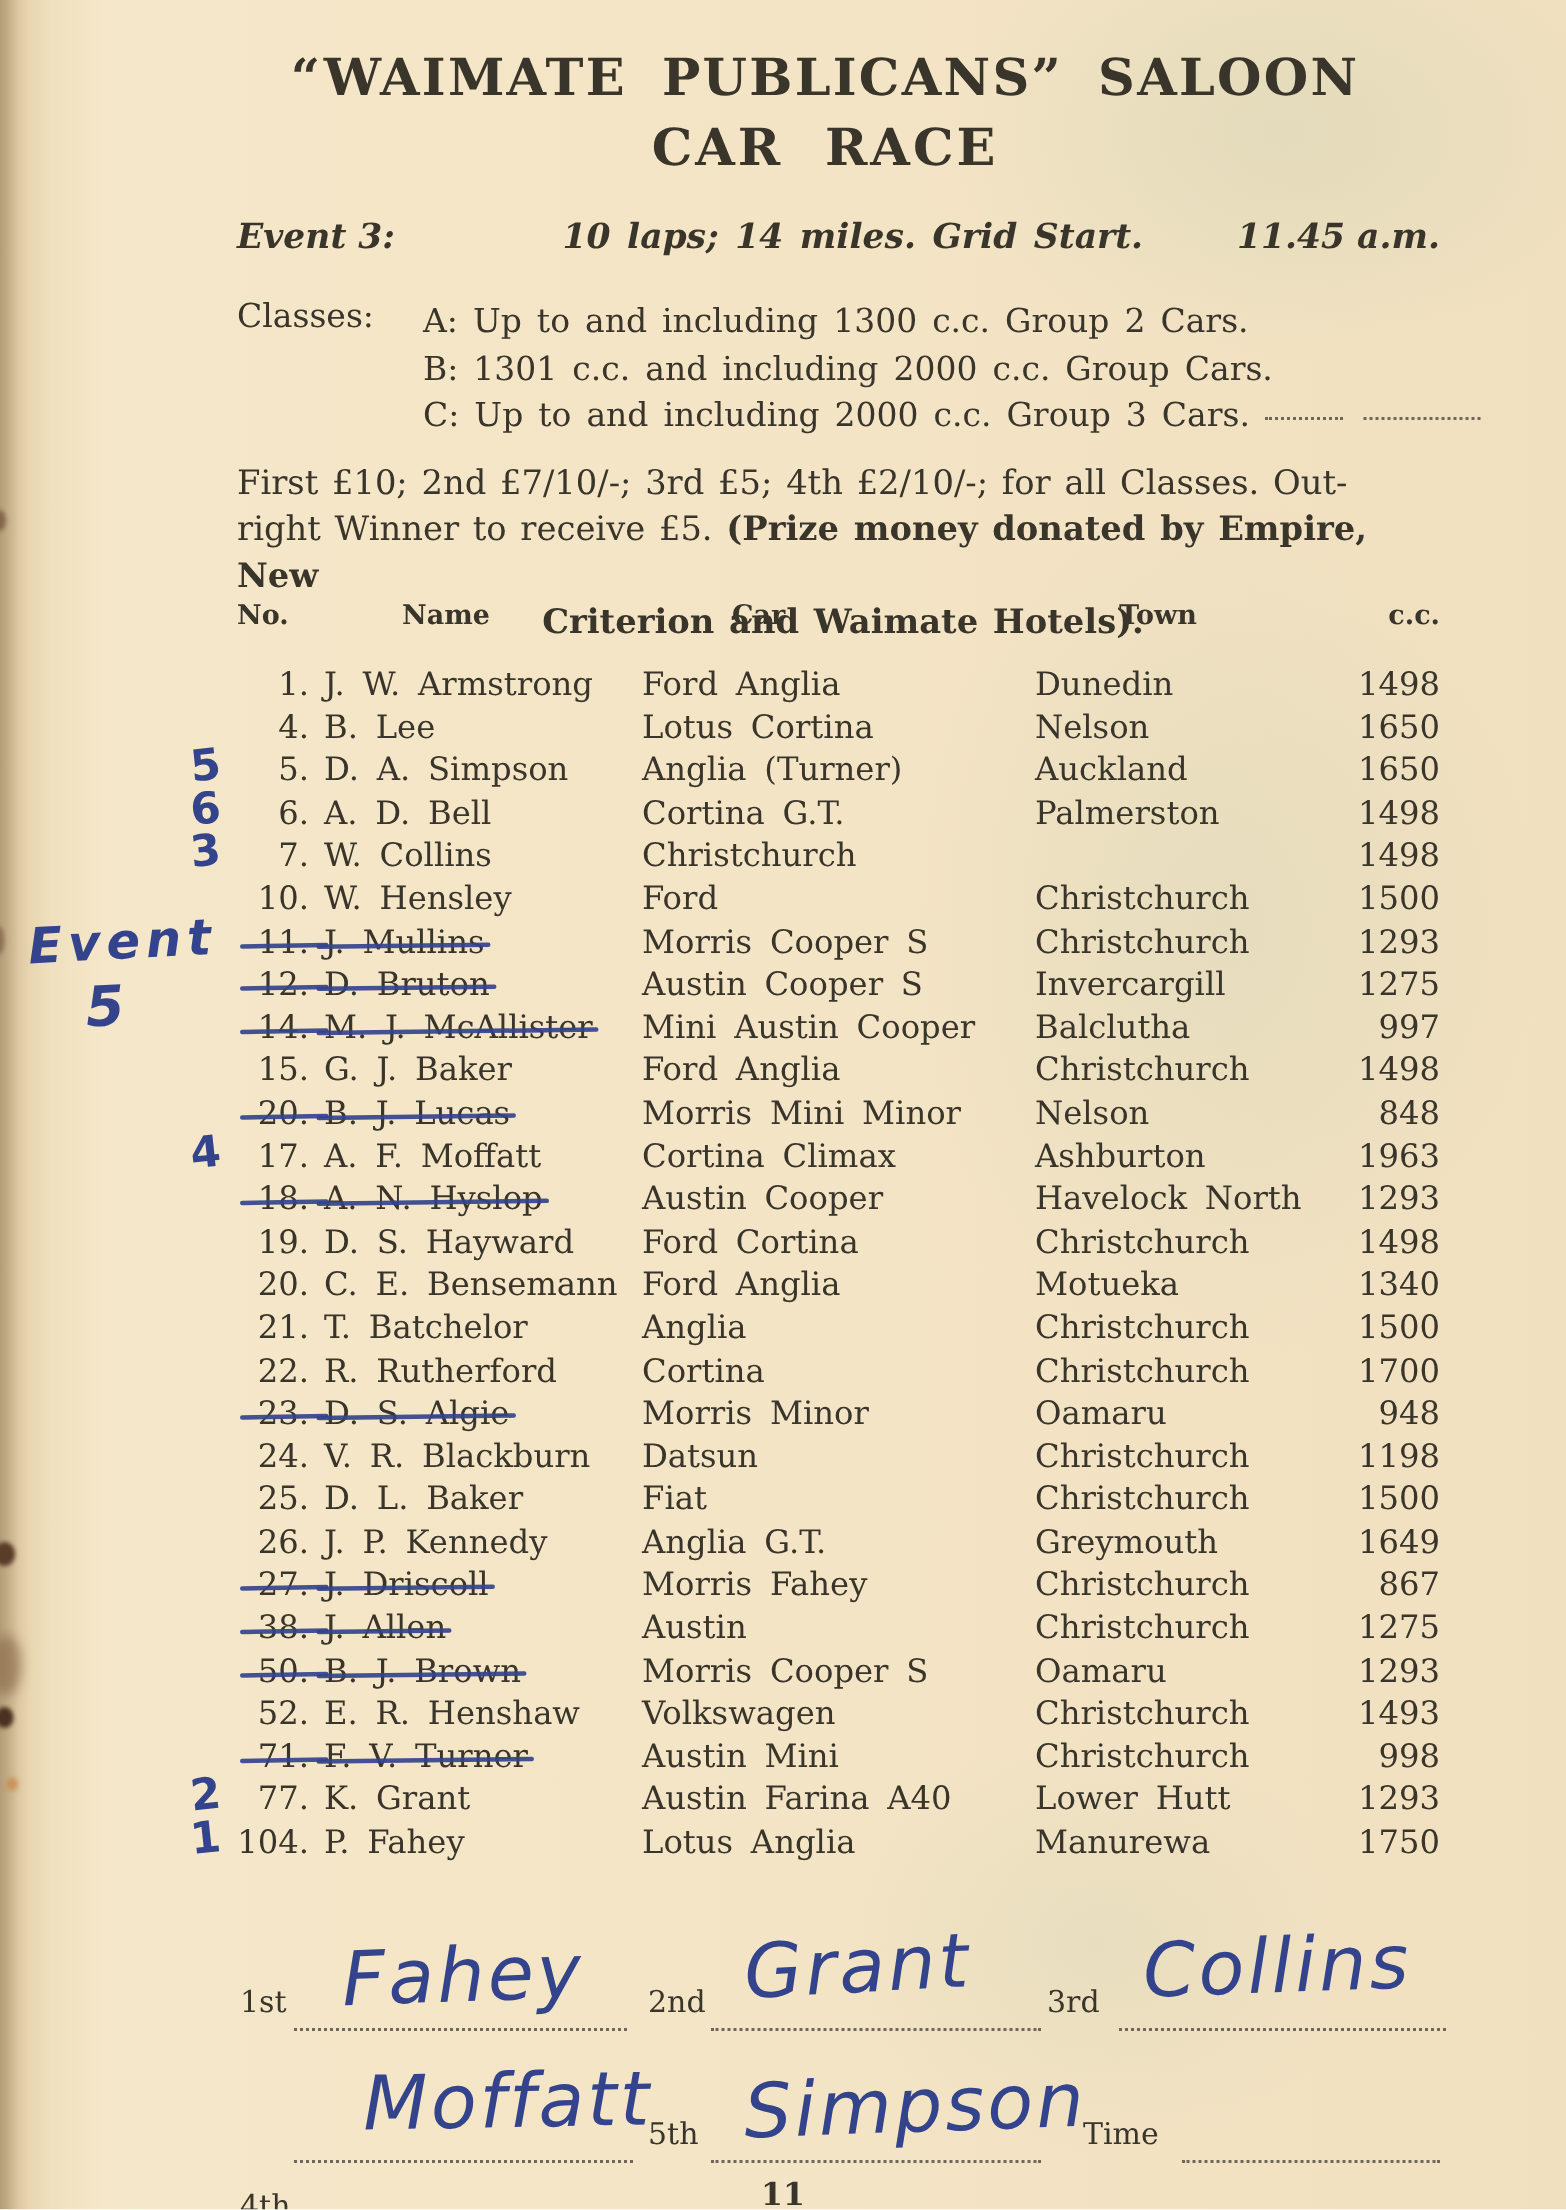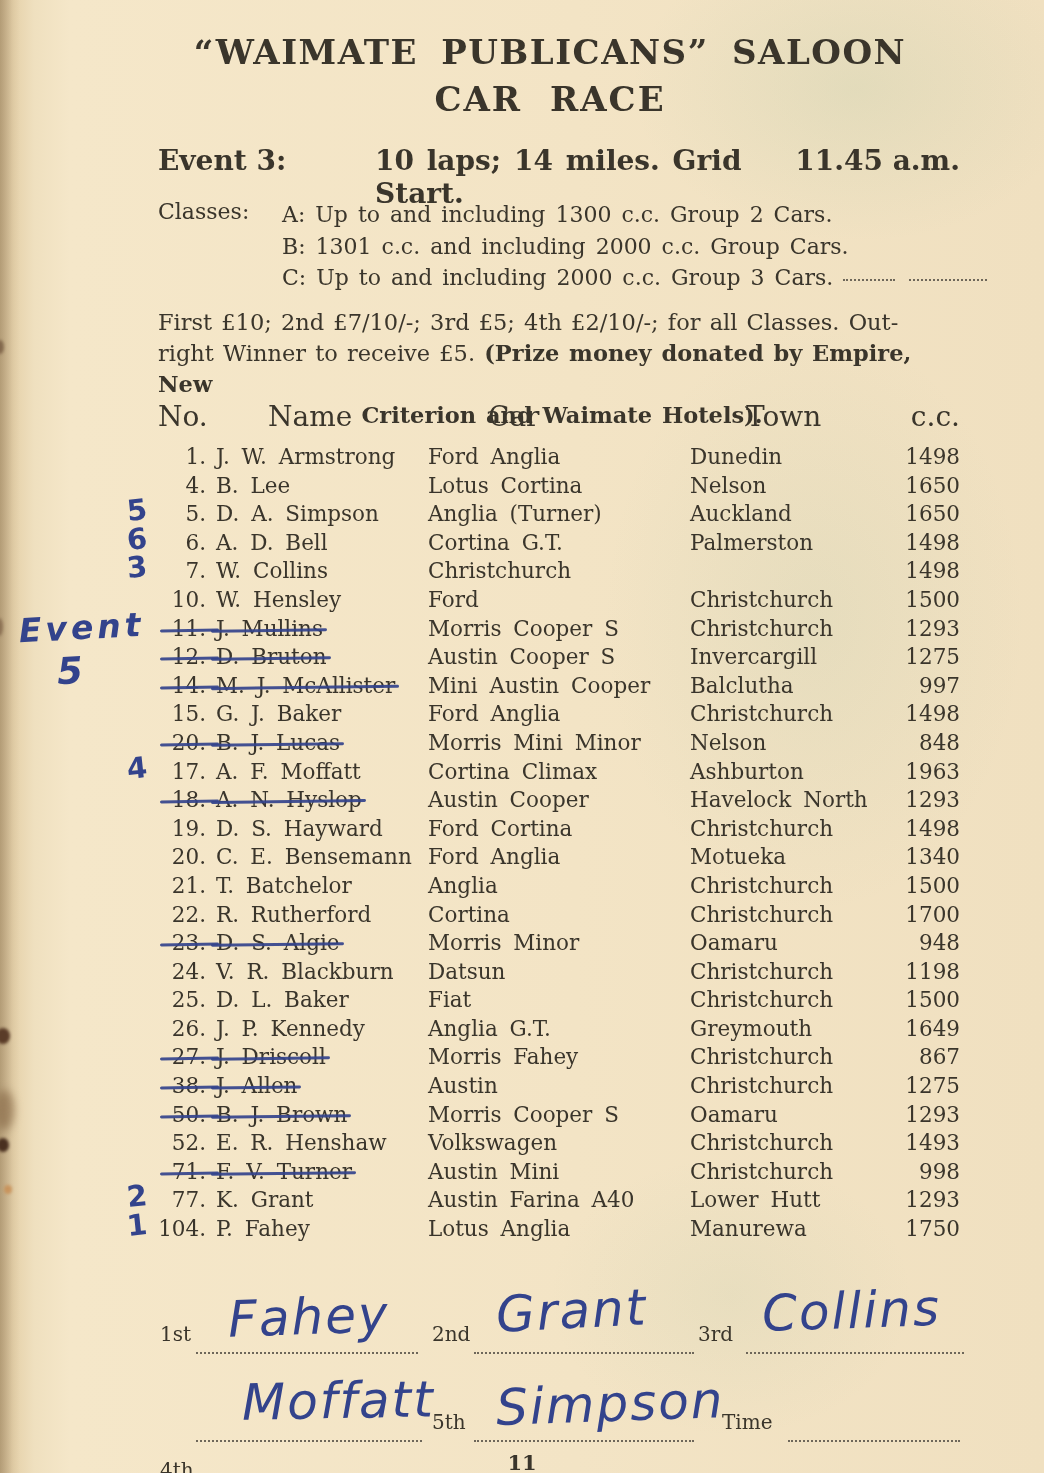--- a/index.html
+++ b/index.html
@@ -27,41 +27,41 @@
   .spot.s3{left:-3px;top:1138px;width:12px;height:14px;background:#4a3020;}
   .spot.s4{left:4px;top:1185px;width:8px;height:9px;background:rgba(200,140,80,.8);}
   .spot.s5{left:-4px;top:340px;width:8px;height:14px;background:rgba(90,60,40,.55);}
   .spot.s6{left:-4px;top:618px;width:7px;height:18px;background:rgba(90,60,40,.45);}
 
   
   .title{position:absolute;top:32px;left:0;width:100%;text-align:center;padding-left:56px;box-sizing:border-box;}
   .title .t1{font-size:34px;font-weight:bold;letter-spacing:1.5px;word-spacing:10px;}
   .title .t2{font-size:34px;font-weight:bold;letter-spacing:2px;word-spacing:14px;margin-top:7px;}
 
-  .event-line{position:absolute;top:144px;left:158px;width:802px;display:flex;font-size:28px;font-weight:bold;}
+  .event-line{position:absolute;top:144px;left:158px;width:802px;display:flex;font-size:23px;font-weight:bold;font-style:italic;}
   .event-line .ev-label{width:217px;}
   .event-line .ev-mid{flex:1;text-align:left;word-spacing:3px;}
   .event-line .ev-time{text-align:center;}
 
   .classes{position:absolute;top:199px;left:158px;width:820px;font-size:22px;}
   .classes .cl-label{position:absolute;left:0;top:0;}
   .classes .cl-items{margin-left:124px;}
   .class-line{line-height:31.5px;white-space:nowrap;word-spacing:3px;}
   .class-line .dots{display:none;height:0;border-bottom:2.5px dotted #6e675a;vertical-align:4px;}
   .class-line.show-dots .dots{display:inline-block;}
   .class-line .dots.da{width:52px;margin-left:10px;}
   .class-line .dots.db{width:78px;margin-left:14px;}
 
   .prize{position:absolute;top:307px;left:158px;width:808px;font-size:22.5px;line-height:31px;word-spacing:2px;}
   .prize .bold{font-weight:bold;}
   .prize .l3{text-align:center;font-weight:bold;}
 
   
   .table{position:absolute;top:400px;left:158px;width:802px;}
-  .thead{position:relative;height:30px;font-size:28px;font-weight:normal;}
+  .thead{position:relative;height:30px;font-size:18px;font-weight:bold;}
   .thead span{position:absolute;top:0;}
   .h-no{left:0;}
   .h-name{left:110px;}
   .h-car{left:330px;}
   .h-town{left:588px;}
   .h-cc{right:0;}
   .tbody{margin-top:13px;}
   .row{position:relative;display:flex;height:28.6px;line-height:28.6px;font-size:21.5px;word-spacing:5px;white-space:nowrap;}
   .cell-no{width:48px;text-align:right;position:relative;flex:none;}
   .cell-name{width:212px;margin-left:10px;flex:none;}

